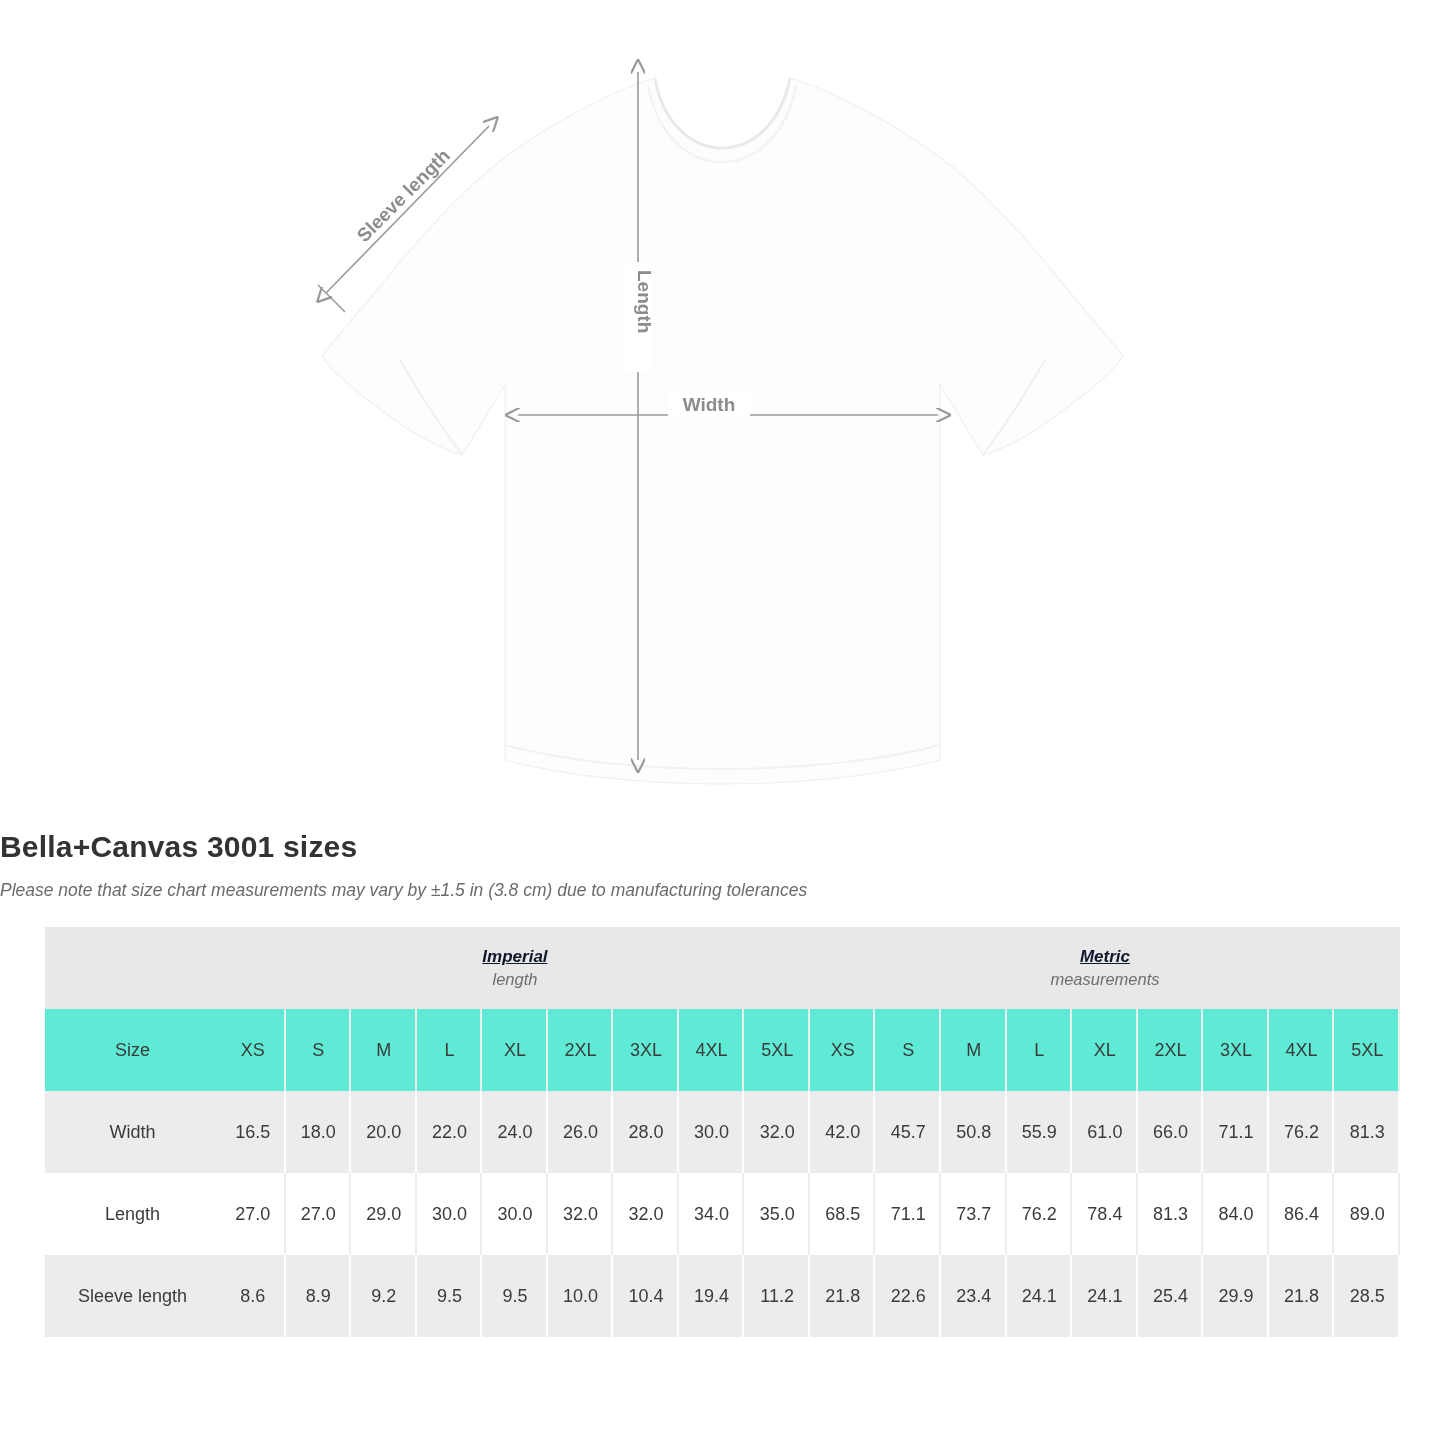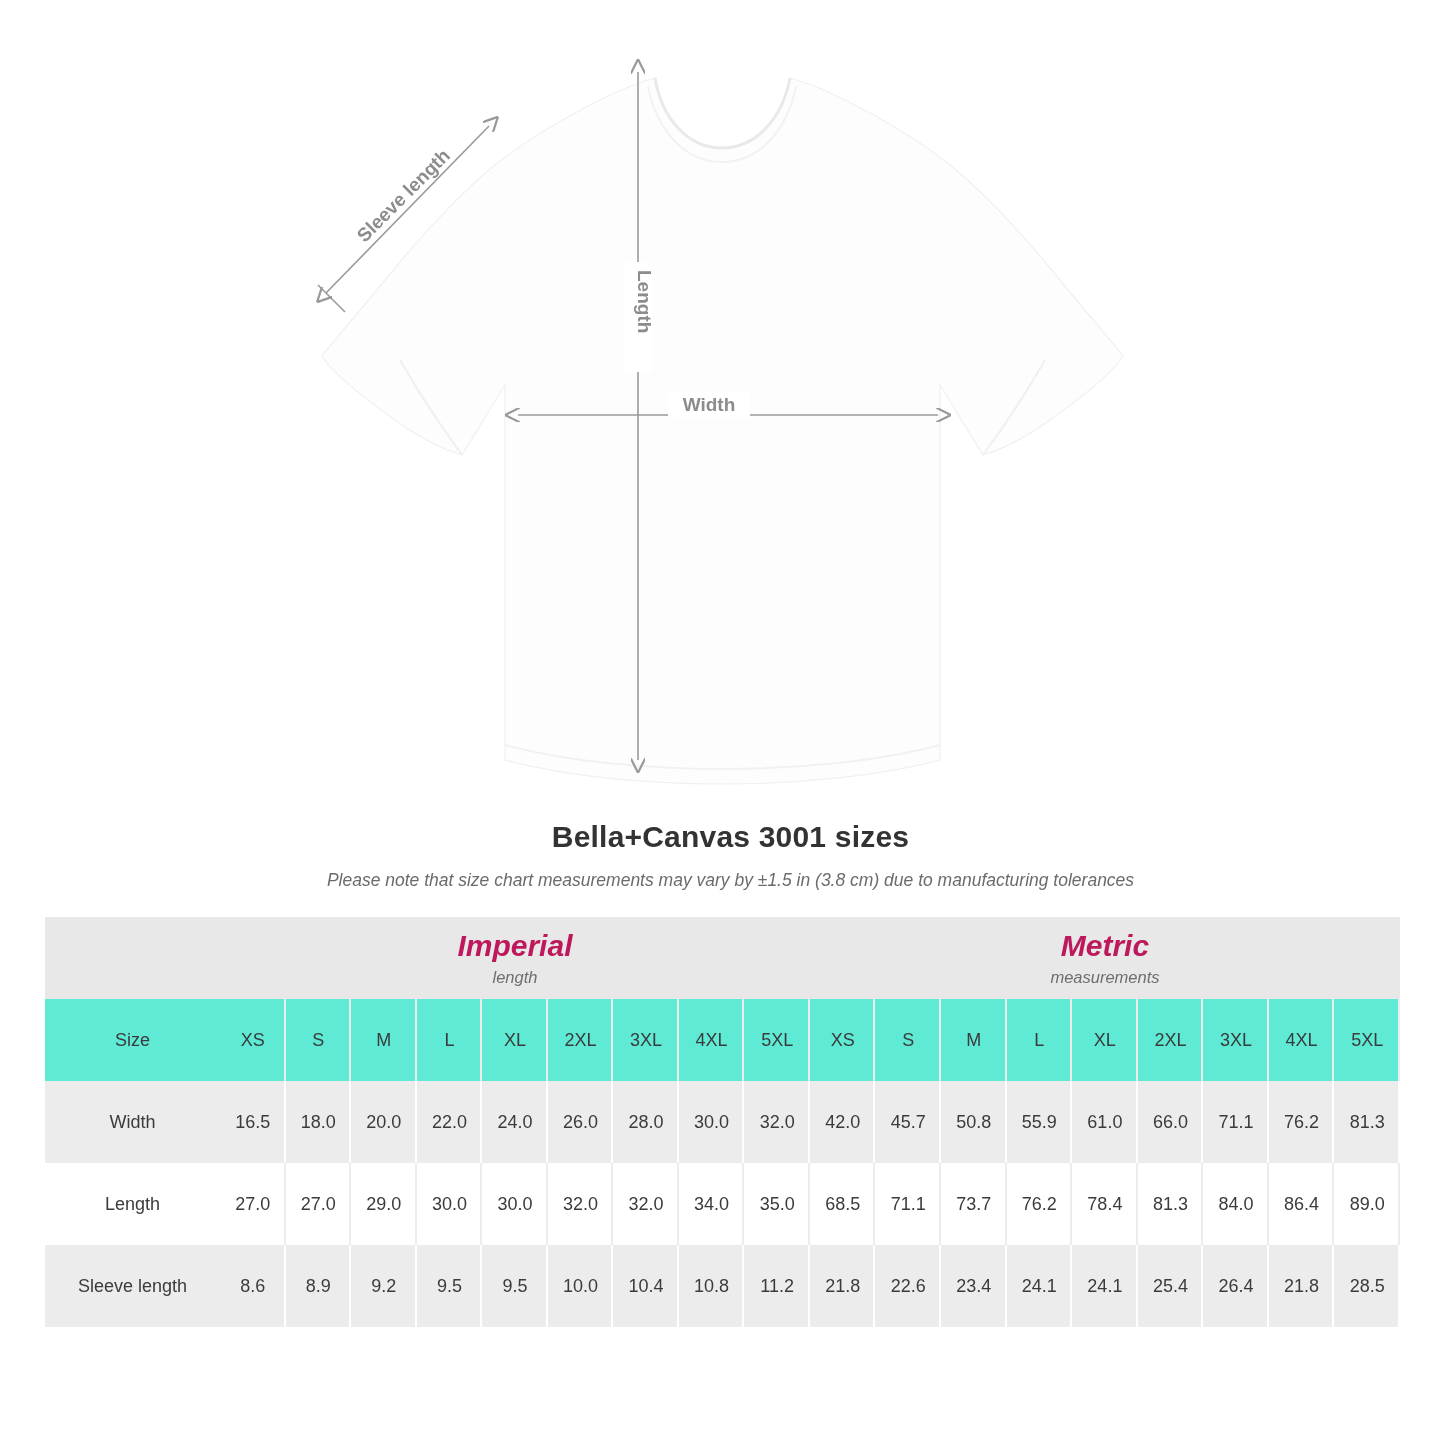--- a/index.html
+++ b/index.html
@@ -25,22 +25,21 @@
     position: relative;
     width: 1445px;
     height: 820px;
   }
   .illustration svg {
     display: block;
   }
 
   
   .title-block {
-    text-align: center;
-    padding-left: 16px;
+    margin-top: 10px;
   }
   .chart-title {
     font-size: 30px;
     font-weight: bold;
     color: #333333;
     letter-spacing: 0.2px;
   }
   .chart-note {
     font-size: 17.5px;
     font-style: italic;
@@ -66,25 +65,26 @@
     color: #3b3b3b;
     padding: 0;
     height: 82px;
     font-weight: normal;
   }
   .unit-header td {
     background: #e8e8e8;
     height: 118px;
   }
   .unit-name {
-    font-size: 30px;
+    font-size: 17px;
     font-style: italic;
     font-weight: bold;
-    color: #be185d;
+    color: #0f172a;
     line-height: 1.15;
+    text-decoration: underline;
   }
   .unit-sub {
     font-size: 16.5px;
     font-style: italic;
     color: #6e6e6e;
     margin-top: 4px;
   }
   .row-head {
     font-weight: bold;
     font-size: 19px;
@@ -277,29 +277,29 @@
 
         <tr class="row-grey">
           <td class="first-col row-head">Sleeve length</td>
           <td class="cell">8.6</td>
           <td class="cell">8.9</td>
           <td class="cell">9.2</td>
           <td class="cell">9.5</td>
           <td class="cell">9.5</td>
           <td class="cell">10.0</td>
           <td class="cell">10.4</td>
-          <td class="cell">10.8</td>
+          <td class="cell">19.4</td>
           <td class="cell">11.2</td>
           <td class="cell">21.8</td>
           <td class="cell">22.6</td>
           <td class="cell">23.4</td>
           <td class="cell">24.1</td>
           <td class="cell">24.1</td>
           <td class="cell">25.4</td>
-          <td class="cell">26.4</td>
+          <td class="cell">29.9</td>
           <td class="cell">21.8</td>
           <td class="cell">28.5</td>
         </tr>
       </tbody>
     </table>
   </div>
 
 </div>
 
 </body></html>

